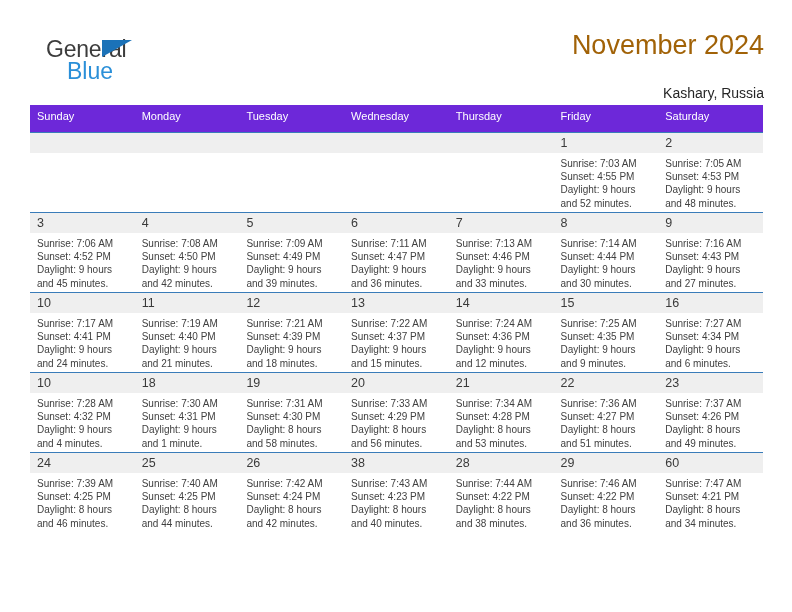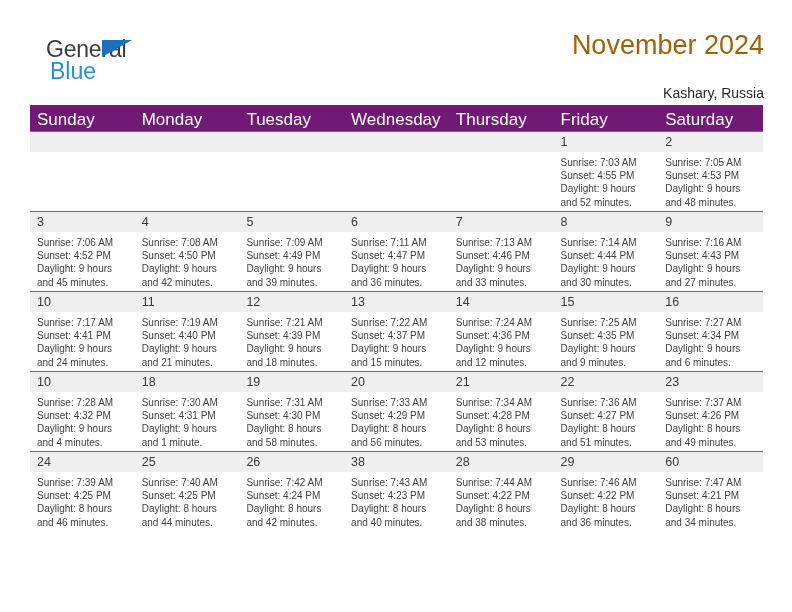--- a/index.html
+++ b/index.html
@@ -51,21 +51,21 @@
     position: absolute;
     left: 72px;
     top: 4px;
     width: 0;
     height: 0;
     border-left: 30px solid #1b72b8;
     border-bottom: 17px solid transparent;
   }
   .brand-row2 {
     margin-top: -4px;
-    margin-left: 20px;
+    margin-left: 37px;
     font-size: 23px;
     color: #2a8fd8;
     line-height: 26px;
   }
 
   .titles {
     position: absolute;
     right: 0;
     top: 0;
     text-align: right;
@@ -87,26 +87,26 @@
   
   .cal {
     position: absolute;
     left: 30px;
     top: 105px;
     width: 733px;
     border-collapse: collapse;
     table-layout: fixed;
   }
   .cal th {
-    background: #701a75;
+    background: #6d28d9;
     color: #ffffff;
-    font-size: 17px;
+    font-size: 11px;
     font-weight: normal;
     text-align: left;
-    padding: 5px 0 1px 7px;
+    padding: 5px 0 10px 7px;
     height: 10px;
     border: none;
   }
   .cal td {
     vertical-align: top;
     padding: 0;
     border: none;
     border-top: 1px solid #3a7cb9;
     height: 79px;
     width: 104.71px;

